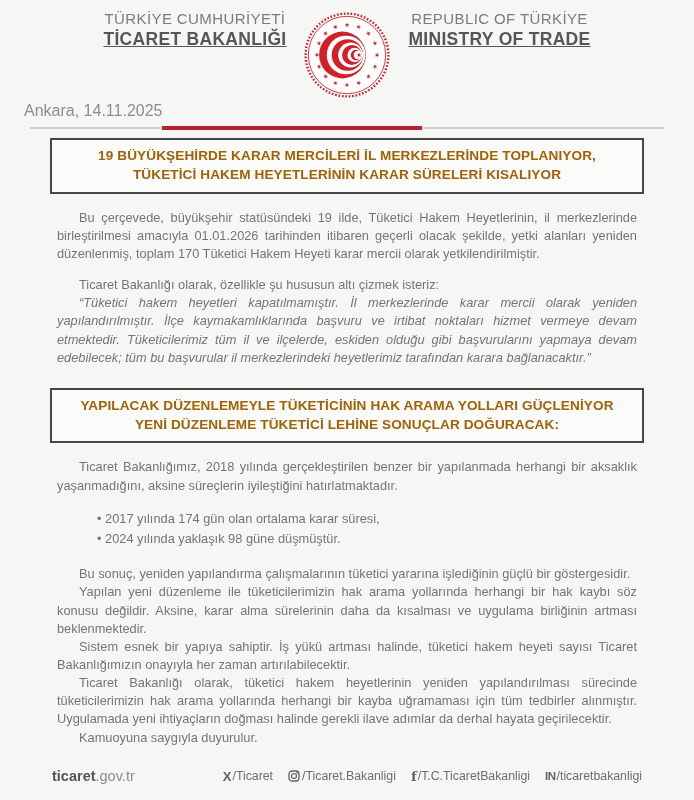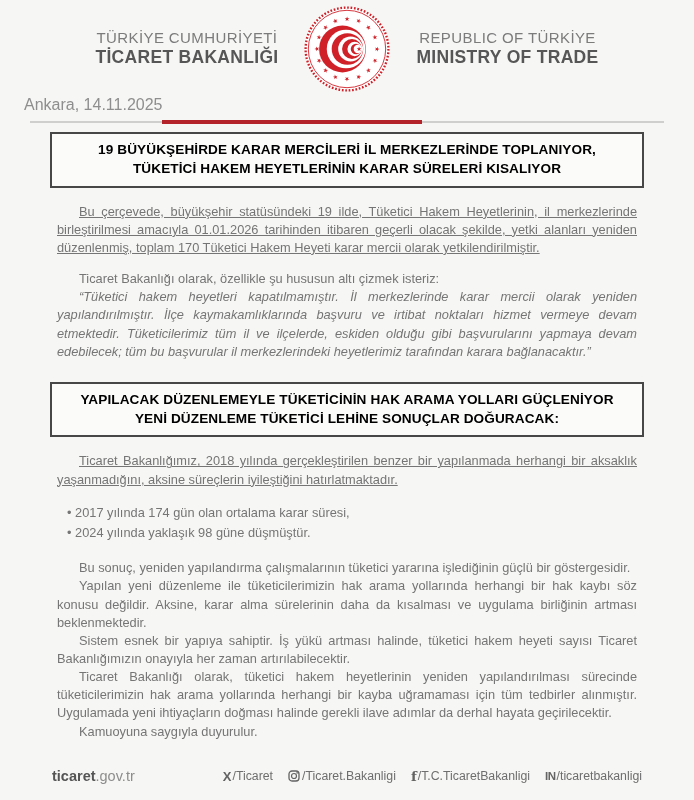--- a/index.html
+++ b/index.html
@@ -5,48 +5,48 @@
   html,body{margin:0;padding:0;}
   .page{
     width:694px;height:800px;box-sizing:border-box;
     background:#f6f6f4;
     font-family:"Liberation Sans","DejaVu Sans",sans-serif;
     display:flex;flex-direction:column;overflow:hidden;
     position:relative;
   }
   
   .header{
-    display:flex;justify-content:center;align-items:center;
-    gap:24px;padding-top:4px;
+    display:flex;justify-content:center;align-items:flex-start;
+    gap:16px;padding-top:10px;
   }
   .header .block{text-align:center;line-height:1.25;}
   .h-line1{font-size:15px;color:#7b7b7b;letter-spacing:.4px;}
-  .h-line2{font-size:17.5px;color:#565656;font-weight:bold;letter-spacing:.3px;}
+  .h-line2{font-size:17.5px;color:#565656;font-weight:bold;letter-spacing:.3px;text-decoration:underline;}
   .logo{width:90px;height:90px;flex:0 0 auto;}
   
   .dateline{margin:2px 0 0 24px;font-size:16px;color:#8e8e8e;}
   .divider{
     position:relative;margin:6px 30px 0;height:4px;
   }
   .divider .gray{position:absolute;top:1px;left:0;right:0;height:2px;background:#cfcfce;}
   .divider .red{position:absolute;top:0;left:132px;width:260px;height:4px;background:#b5232a;}
   
   .banner{
     margin:8px 50px 0;border:2px solid #474747;background:#fbfbfa;
     padding:6px 6px 7px;text-align:center;
-    font-weight:bold;font-size:13.6px;color:#000000;line-height:1.42;
+    font-weight:bold;font-size:13.6px;color:#a16207;line-height:1.42;
     letter-spacing:.1px;
   }
   
   .content{margin:0 57px;color:#757575;font-size:12.8px;line-height:1.42;}
   .content p{margin:0;text-align:justify;text-indent:22px;}
   .content p.sp{margin-bottom:13px;}
-  .content p.first{margin-top:15px;text-decoration:underline;}
+  .content p.first{margin-top:15px;}
   .quote{font-style:italic;}
-  .bullets{margin:14px 0 15px 10px;line-height:1.62;text-align:left;}
+  .bullets{margin:14px 0 15px 40px;line-height:1.62;text-align:left;}
   .gap-lg{margin-top:16px;}
   .gap-md{margin-top:13px;}
   
   .footer{
     margin-top:auto;padding:0 52px 16px;
     display:flex;justify-content:space-between;align-items:center;
   }
   .site{font-size:14.5px;color:#8d8d8d;}
   .site b{color:#555;font-weight:bold;}
   .social{display:flex;gap:15px;align-items:center;}

